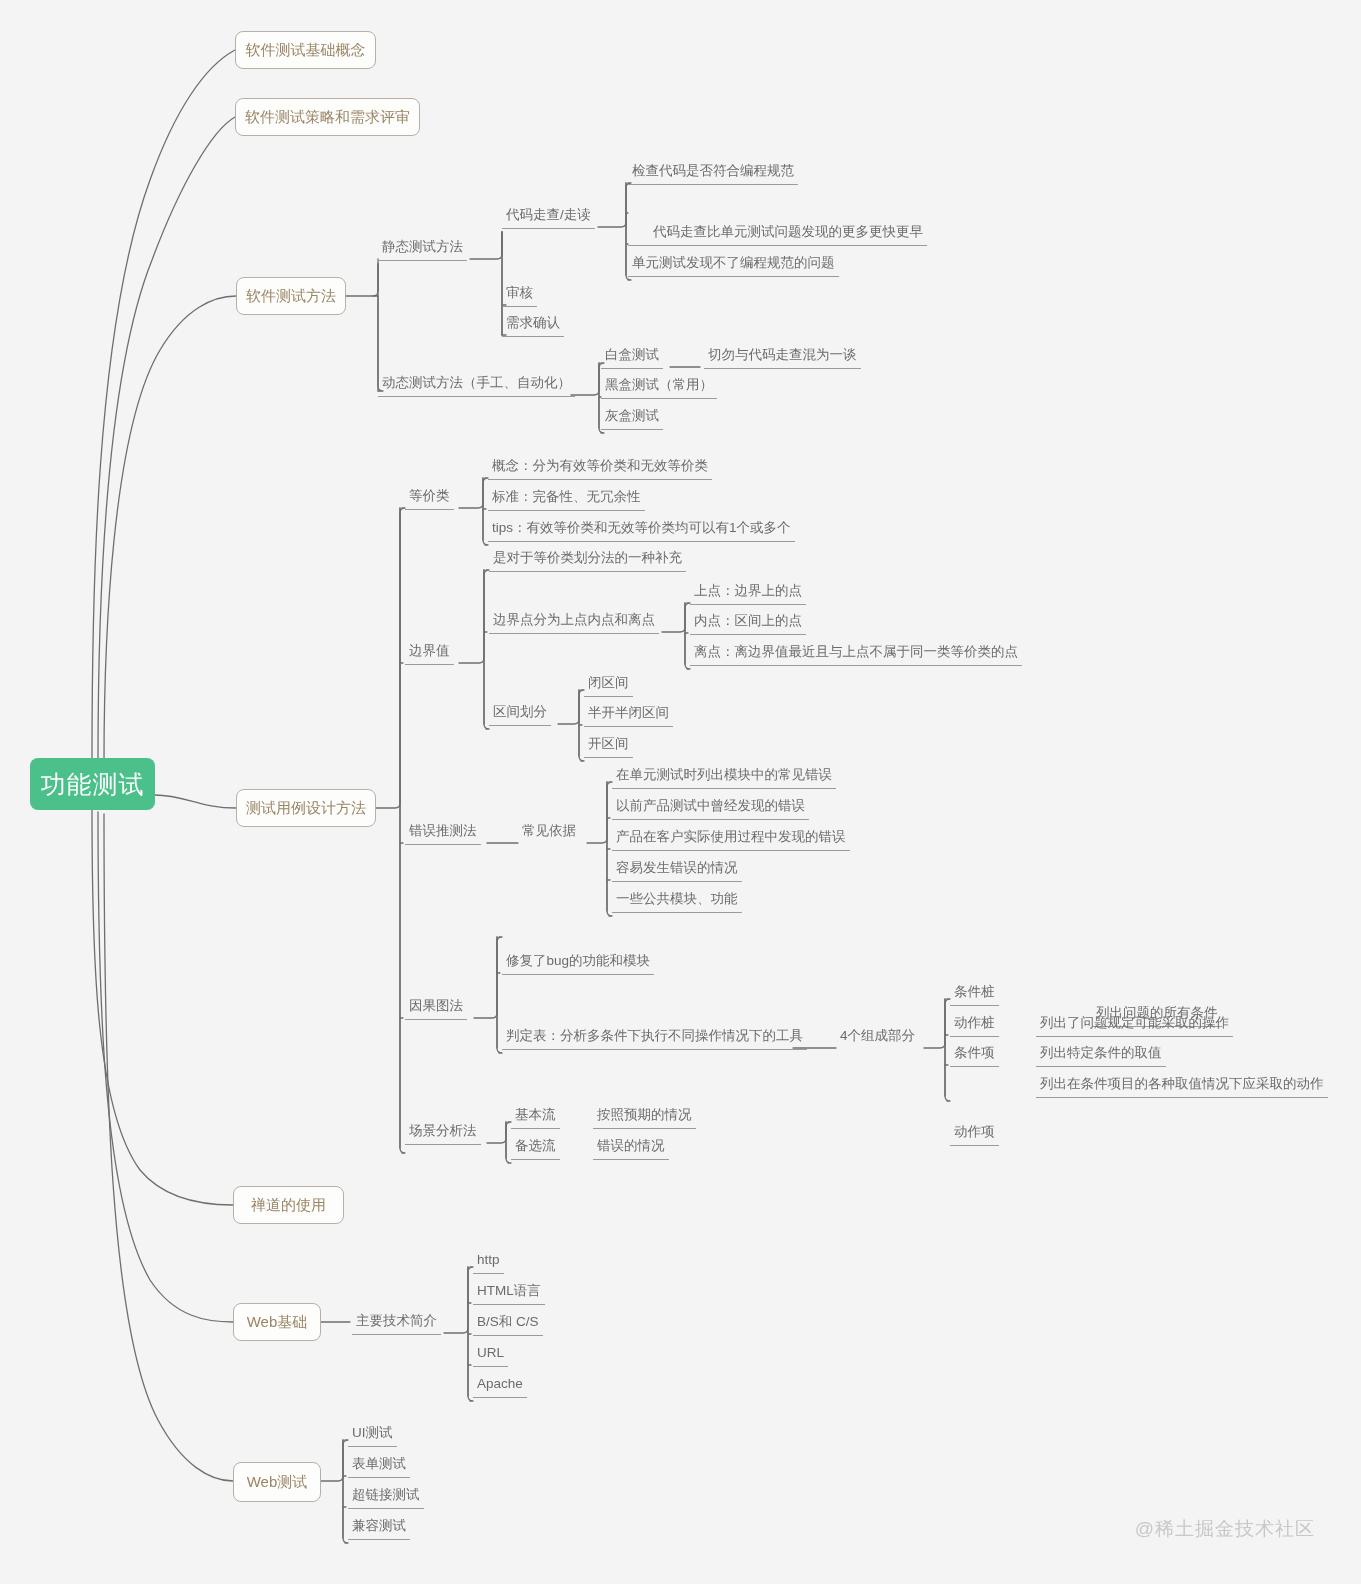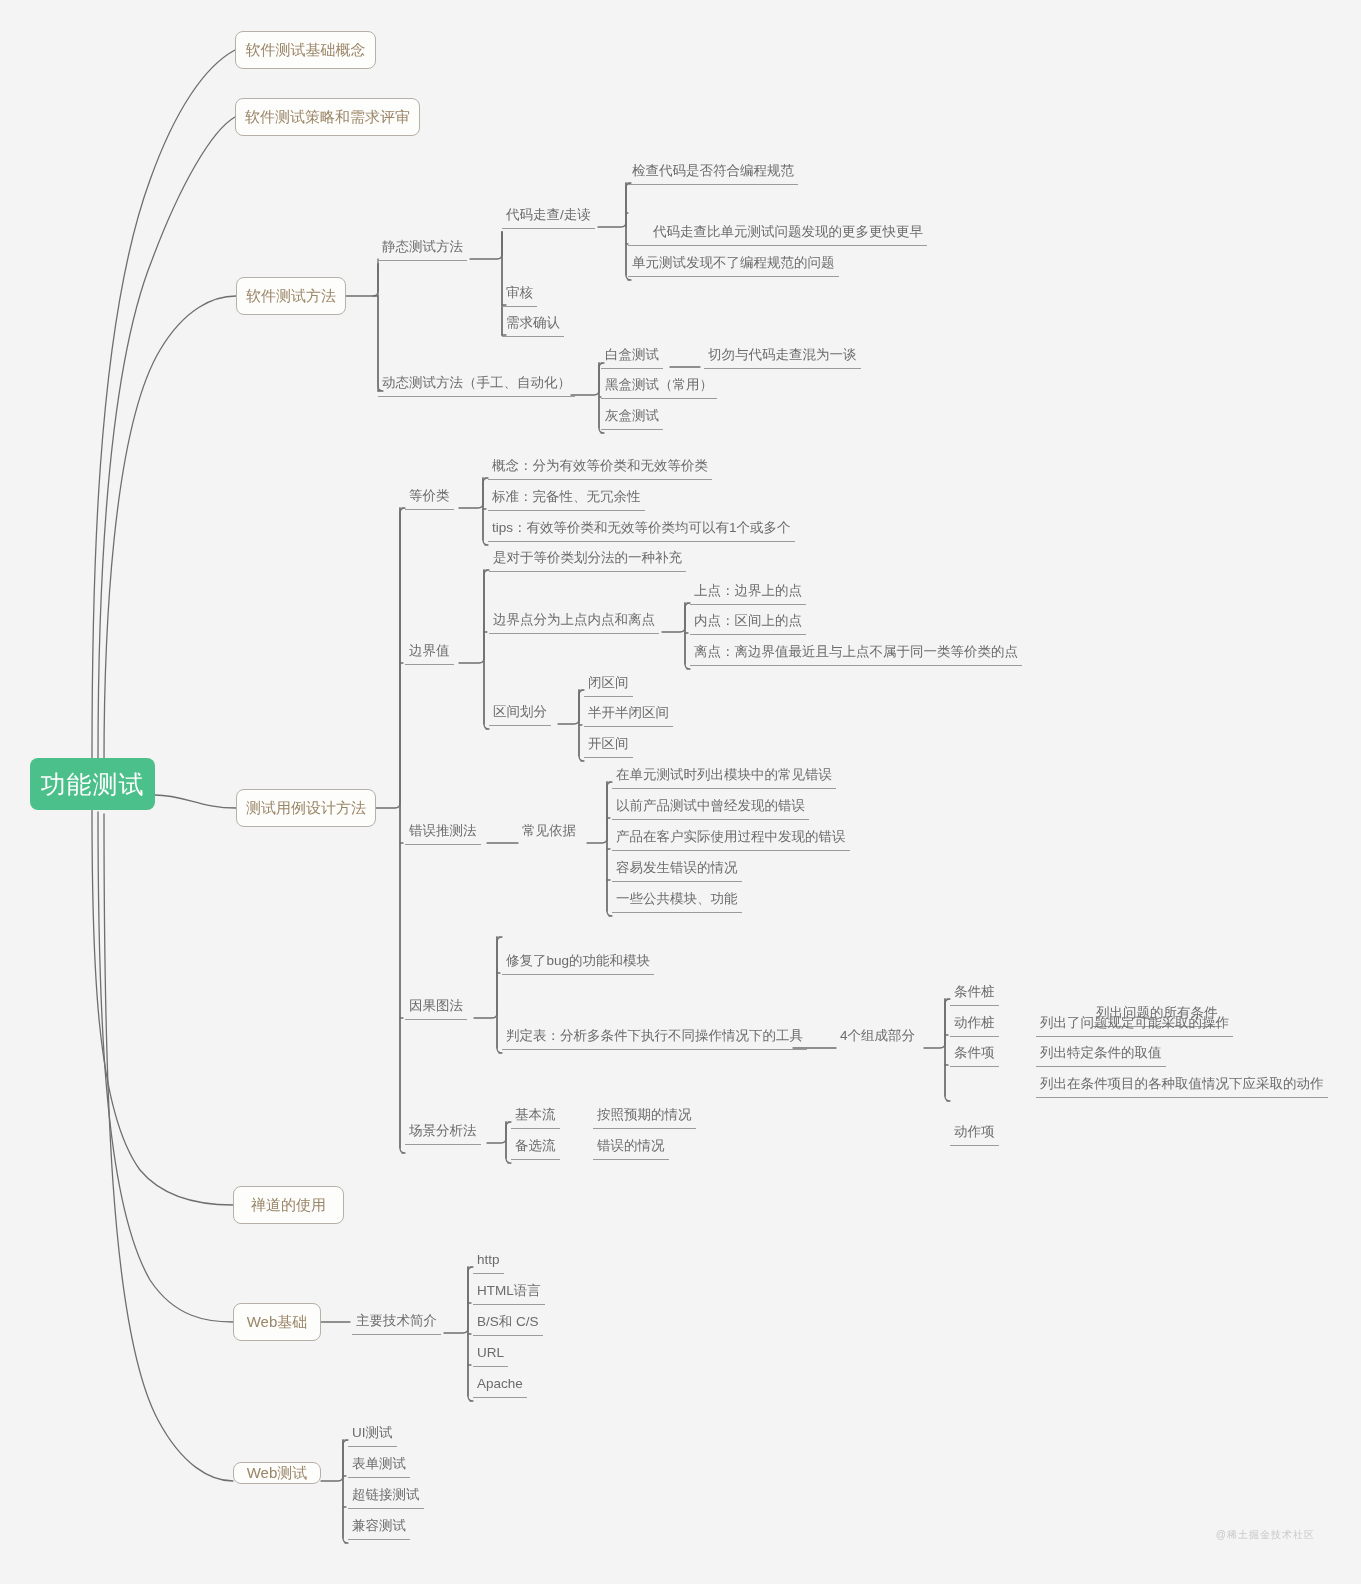--- a/index.html
+++ b/index.html
@@ -70,21 +70,21 @@
   }
   .u-node.plain {
     border-bottom: none;
   }
   
   .watermark {
     position: absolute;
     right: 46px;
     bottom: 42px;
     color: #c8c8c8;
-    font-size: 10px;
+    font-size: 19px;
     letter-spacing: 1px;
     white-space: nowrap;
     z-index: 2;
   }
 </style>
 </head>
 <body>
 
 <div id="canvas">
 
@@ -196,21 +196,21 @@
   <div class="box-node" style="left:235px; top:98px; width:185px; height:38px;">软件测试策略和需求评审</div>
 
   <div class="box-node" style="left:236px; top:277px; width:110px; height:38px;">软件测试方法</div>
 
   <div class="box-node" style="left:236px; top:789px; width:140px; height:38px;">测试用例设计方法</div>
 
   <div class="box-node" style="left:233px; top:1186px; width:111px; height:38px;">禅道的使用</div>
 
   <div class="box-node" style="left:233px; top:1303px; width:88px; height:38px;">Web基础</div>
 
-  <div class="box-node" style="left:233px; top:1462px; width:88px; height:22px;">Web测试</div>
+  <div class="box-node" style="left:233px; top:1462px; width:88px; height:40px;">Web测试</div>
 
   <div class="u-node" style="left:378px; top:237px;">静态测试方法</div>
 
   <div class="u-node" style="left:502px; top:205px;">代码走查/走读</div>
 
   <div class="u-node" style="left:628px; top:161px;">检查代码是否符合编程规范</div>
   <div class="u-node" style="left:628px; top:222px;padding-left:25px;">代码走查比单元测试问题发现的更多更快更早</div>
   <div class="u-node" style="left:628px; top:253px;">单元测试发现不了编程规范的问题</div>
 
   <div class="u-node" style="left:502px; top:283px;">审核</div>

